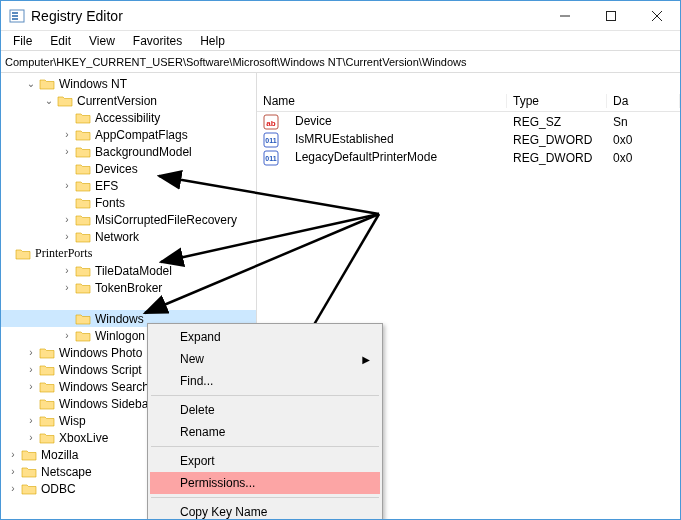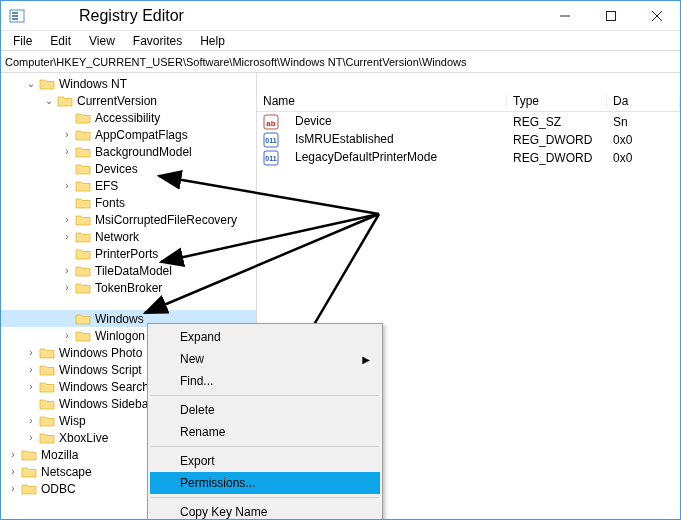--- a/index.html
+++ b/index.html
@@ -16,21 +16,21 @@
   }
   .titlebar {
     height: 30px;
     display: flex;
     align-items: center;
     padding-left: 8px;
     background: #fff;
     border-bottom: 1px solid #e5e5e5;
   }
   .titlebar .icon { width: 16px; height: 16px; margin-right: 6px; }
-  .titlebar .title { flex: 1; font-size: 16px; margin-left: 48px; }
+  .titlebar .title { flex: 1; font-size: 14px; }
   .winbtns { display: flex; }
   .winbtn { width: 46px; height: 30px; display: flex; align-items: center; justify-content: center; color: #222; }
 
   .menubar { height: 20px; display: flex; align-items: center; padding: 0 4px; gap: 2px; border-bottom: 1px solid #ddd; }
   .menuitem { padding: 2px 8px; cursor: default; }
 
   .addrbar { height: 22px; display: flex; align-items: center; padding: 2px 4px; border-bottom: 1px solid #ddd; font-size: 11px; }
   .addrbar .path { white-space: nowrap; overflow: hidden; }
 
   .main { display: flex; height: calc(520px - 30px - 20px - 22px - 2px); }
@@ -60,21 +60,21 @@
     width: 236px;
     background: #f0f0f0;
     border: 1px solid #a0a0a0;
     box-shadow: 2px 2px 4px rgba(0,0,0,.25);
     padding: 2px;
     font-size: 12px;
     z-index: 50;
   }
   .ctxitem { height: 22px; display: flex; align-items: center; padding: 0 28px 0 30px; position: relative; cursor: default; }
   .ctxitem.bold { font-weight: normal; }
-  .ctxitem.highlight { background: #0ea5e9; text-align: right; }
+  .ctxitem.highlight { background: #fca5a5; text-align: right; }
   .ctxitem.sep { height: 1px; background: #d0d0d0; margin: 3px 1px; padding: 0; }
   .ctxitem .sub-arrow { position: absolute; right: 10px; font-size: 10px; }
 
   svg.arrow-overlay { position: absolute; top:0; left:0; pointer-events: none; z-index: 40; }
 
   
   ::-webkit-scrollbar { width: 16px; height: 16px; }
   ::-webkit-scrollbar-track { background: #f0f0f0; }
   ::-webkit-scrollbar-thumb { background: #c2c2c2; }
 </style>
@@ -188,21 +188,21 @@
           </svg></span>
         <span class="label">MsiCorruptedFileRecovery</span>
       </div>
       <div class="tree-row" style="padding-left: 60px;">
         <span class="toggle">›</span>
         <span class="folder-icon"><svg width="16" height="14">
             <path d="M1 3 h5 l1.5 1.5 H15 V12 H1 Z" fill="#ffe08a" stroke="#d9a400" stroke-width="0.6"></path>
           </svg></span>
         <span class="label">Network</span>
       </div>
-      <div class="tree-row" style="padding-left: 60px;">
+      <div class="tree-row" style=" font-family: Liberation Serif, serif;">
         <span class="toggle">&nbsp;</span>
         <span class="folder-icon"><svg width="16" height="14">
             <path d="M1 3 h5 l1.5 1.5 H15 V12 H1 Z" fill="#ffe08a" stroke="#d9a400" stroke-width="0.6"></path>
           </svg></span>
         <span class="label">PrinterPorts</span>
       </div>
       <div class="tree-row" style="padding-left: 60px;">
         <span class="toggle">›</span>
         <span class="folder-icon"><svg width="16" height="14">
             <path d="M1 3 h5 l1.5 1.5 H15 V12 H1 Z" fill="#ffe08a" stroke="#d9a400" stroke-width="0.6"></path>

